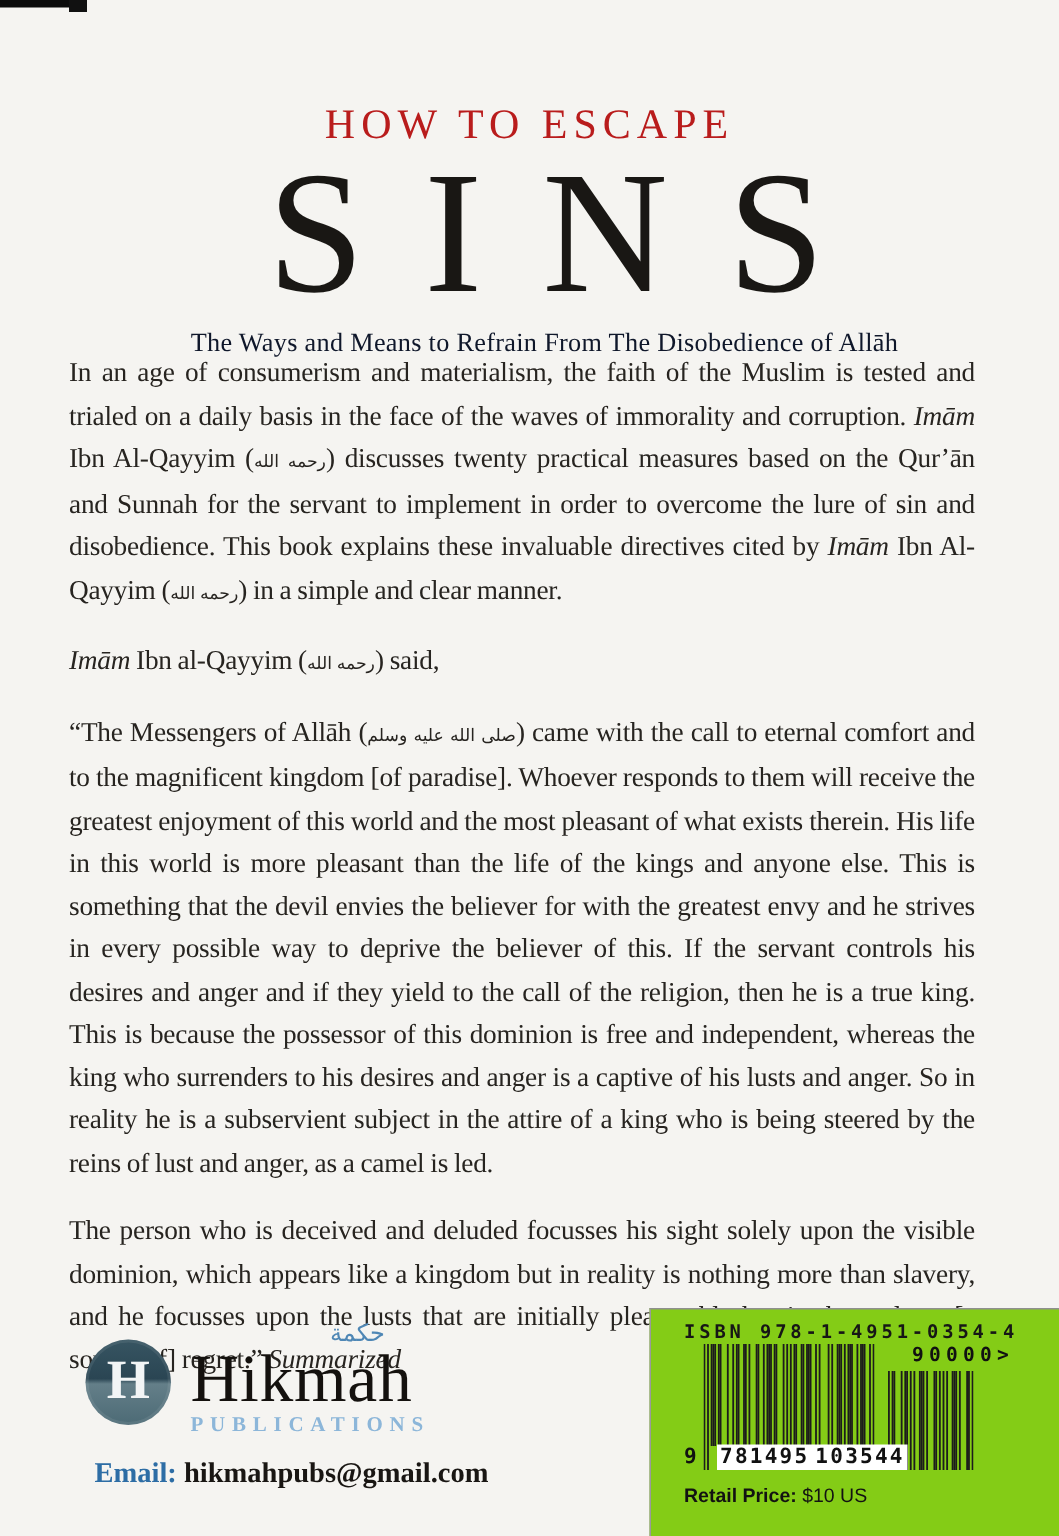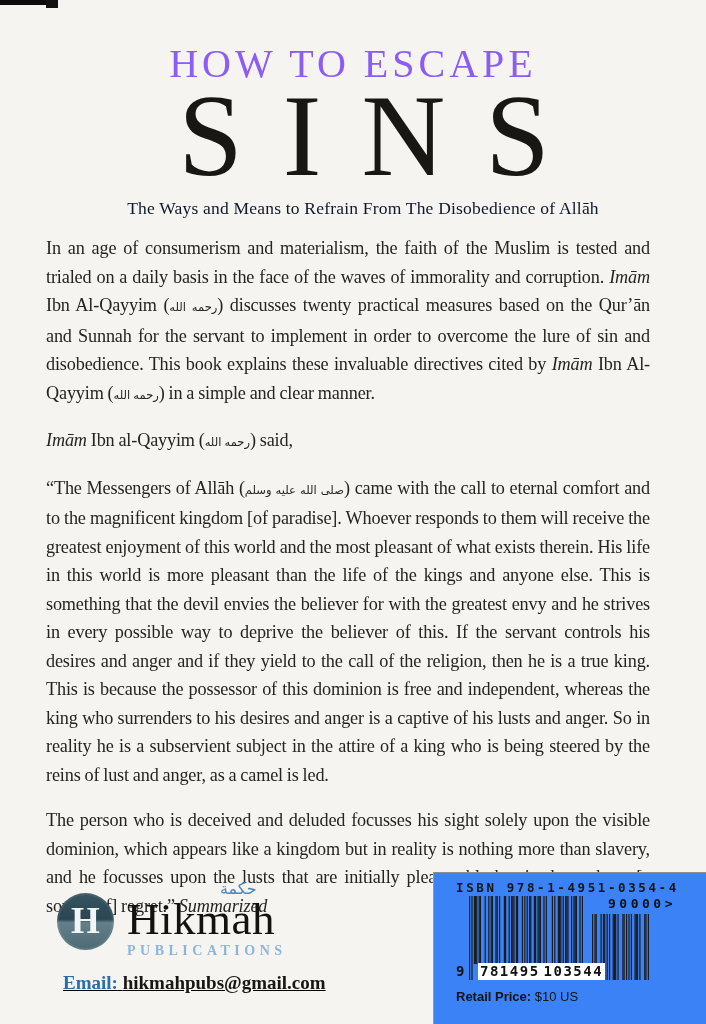--- a/index.html
+++ b/index.html
@@ -4,22 +4,22 @@
 <style>
   html,body{margin:0;padding:0;}
   body{width:706px;height:1024px;background:#e9e8e6;}
   .page{position:relative;width:706px;height:1024px;background:#f5f4f1;overflow:hidden;
         font-family:"Liberation Serif",serif;}
   .scan-strip{position:absolute;top:0;left:0;width:56px;height:5px;background:#0b0b0b;}
   .scan-strip::after{content:"";position:absolute;left:46px;top:0;width:12px;height:8px;background:#111;}
 
   
   .title-block{position:absolute;top:0;left:0;right:0;text-align:center;}
-  .title-line1{margin-top:42px;font-size:40px;line-height:44px;letter-spacing:4px;
-               color:#8b5cf6;font-weight:400;}
+  .title-line1{margin-top:62px;font-size:28px;line-height:44px;letter-spacing:4px;
+               color:#b91c1c;font-weight:400;}
   .title-main{margin-top:4px;font-size:116px;line-height:92px;letter-spacing:40px;
               padding-left:62px;color:#191714;font-weight:400;}
   .subtitle{margin-top:16px;font-size:17.5px;color:#0f172a;letter-spacing:0.2px;padding-left:20px;}
 
   
   .body-text{position:absolute;left:46px;right:56px;top:234px;text-align:justify;
              color:#272420;font-size:18.2px;line-height:28.5px;
              letter-spacing:-0.15px;word-spacing:-0.5px;}
   .body-text p{margin:0 0 17px 0;}
   .it{font-style:italic;}
@@ -32,27 +32,27 @@
                background:linear-gradient(180deg,#375562 0%,#2a4553 46%,#647f89 52%,#4c6a75 100%);
                display:flex;align-items:center;justify-content:center;
                box-shadow:inset 0 0 0 2px rgba(255,255,255,.08);}
   .logo-h{color:#f2f5f6;font-size:37px;font-weight:bold;font-family:"Liberation Serif",serif;
           transform:translateY(-1px);}
   .brand{display:flex;flex-direction:column;margin-left:13px;justify-content:space-between;}
   .brand-arabic{color:#4f87b5;font-family:"DejaVu Sans",sans-serif;font-size:16px;
                 line-height:18px;align-self:flex-end;margin-right:30px;}
   .brand-name{font-size:45px;line-height:42px;color:#14110e;letter-spacing:0.5px;}
   .brand-tagline{color:#8cb6d9;font-weight:bold;font-size:14px;letter-spacing:4.5px;margin-top:3px;}
-  .email-line{margin-top:13px;margin-left:6px;font-size:19px;text-decoration:underline;}
+  .email-line{margin-top:13px;margin-left:6px;font-size:19px;}
   .email-label{color:#2d6da5;font-weight:bold;}
   .email-value{color:#191613;font-weight:bold;}
 
   
   .barcode-box{position:absolute;left:433px;top:872px;width:273px;height:152px;
-               background:#3b82f6;border-top:1.5px solid #8f8f8f;border-left:1.5px solid #9a9a9a;
+               background:#84cc16;border-top:1.5px solid #8f8f8f;border-left:1.5px solid #9a9a9a;
                box-sizing:border-box;padding:7px 0 0 22px;}
   .isbn-label{font-family:"DejaVu Sans Mono",monospace;font-weight:bold;font-size:12.5px;
               letter-spacing:2.6px;color:#161616;white-space:nowrap;}
   .barcode-row{display:flex;align-items:flex-start;margin-top:1px;}
   .ean13{position:relative;padding-left:13px;}
   #bc-main{display:block;width:114px;height:84px;}
   .ean-first{position:absolute;left:0;bottom:1px;font-family:"DejaVu Sans Mono",monospace;
              font-weight:bold;font-size:14px;color:#111;}
   .ean-digits{position:absolute;left:13px;right:0;bottom:0;display:flex;
               justify-content:space-between;padding:0 9px;align-items:center;}

